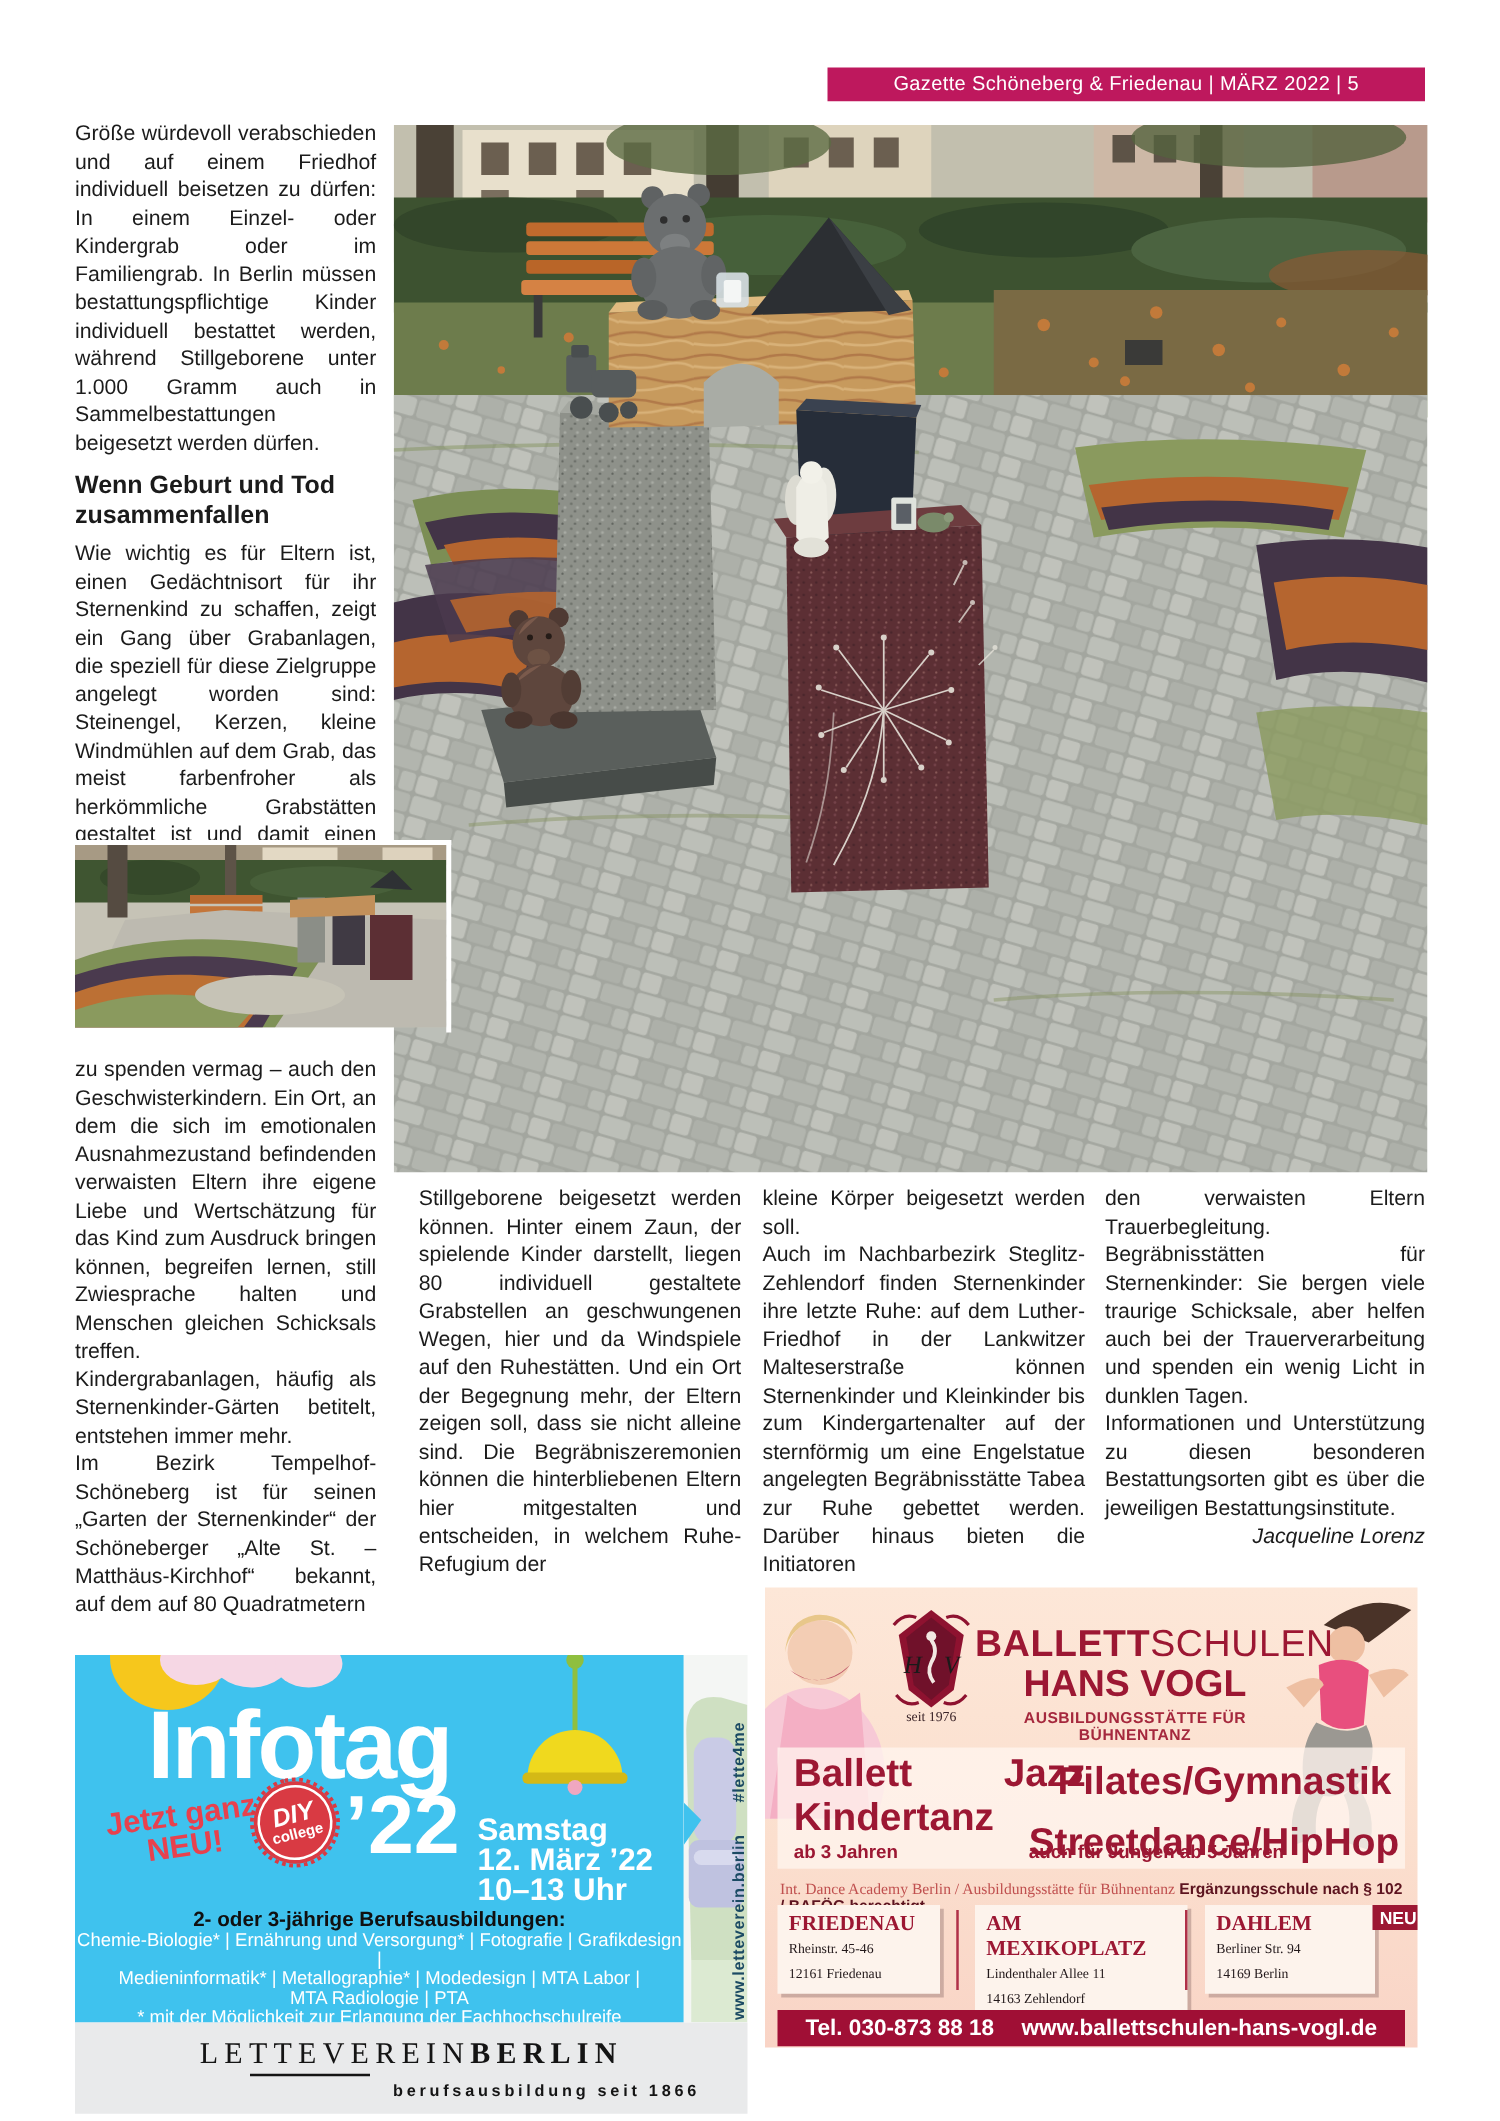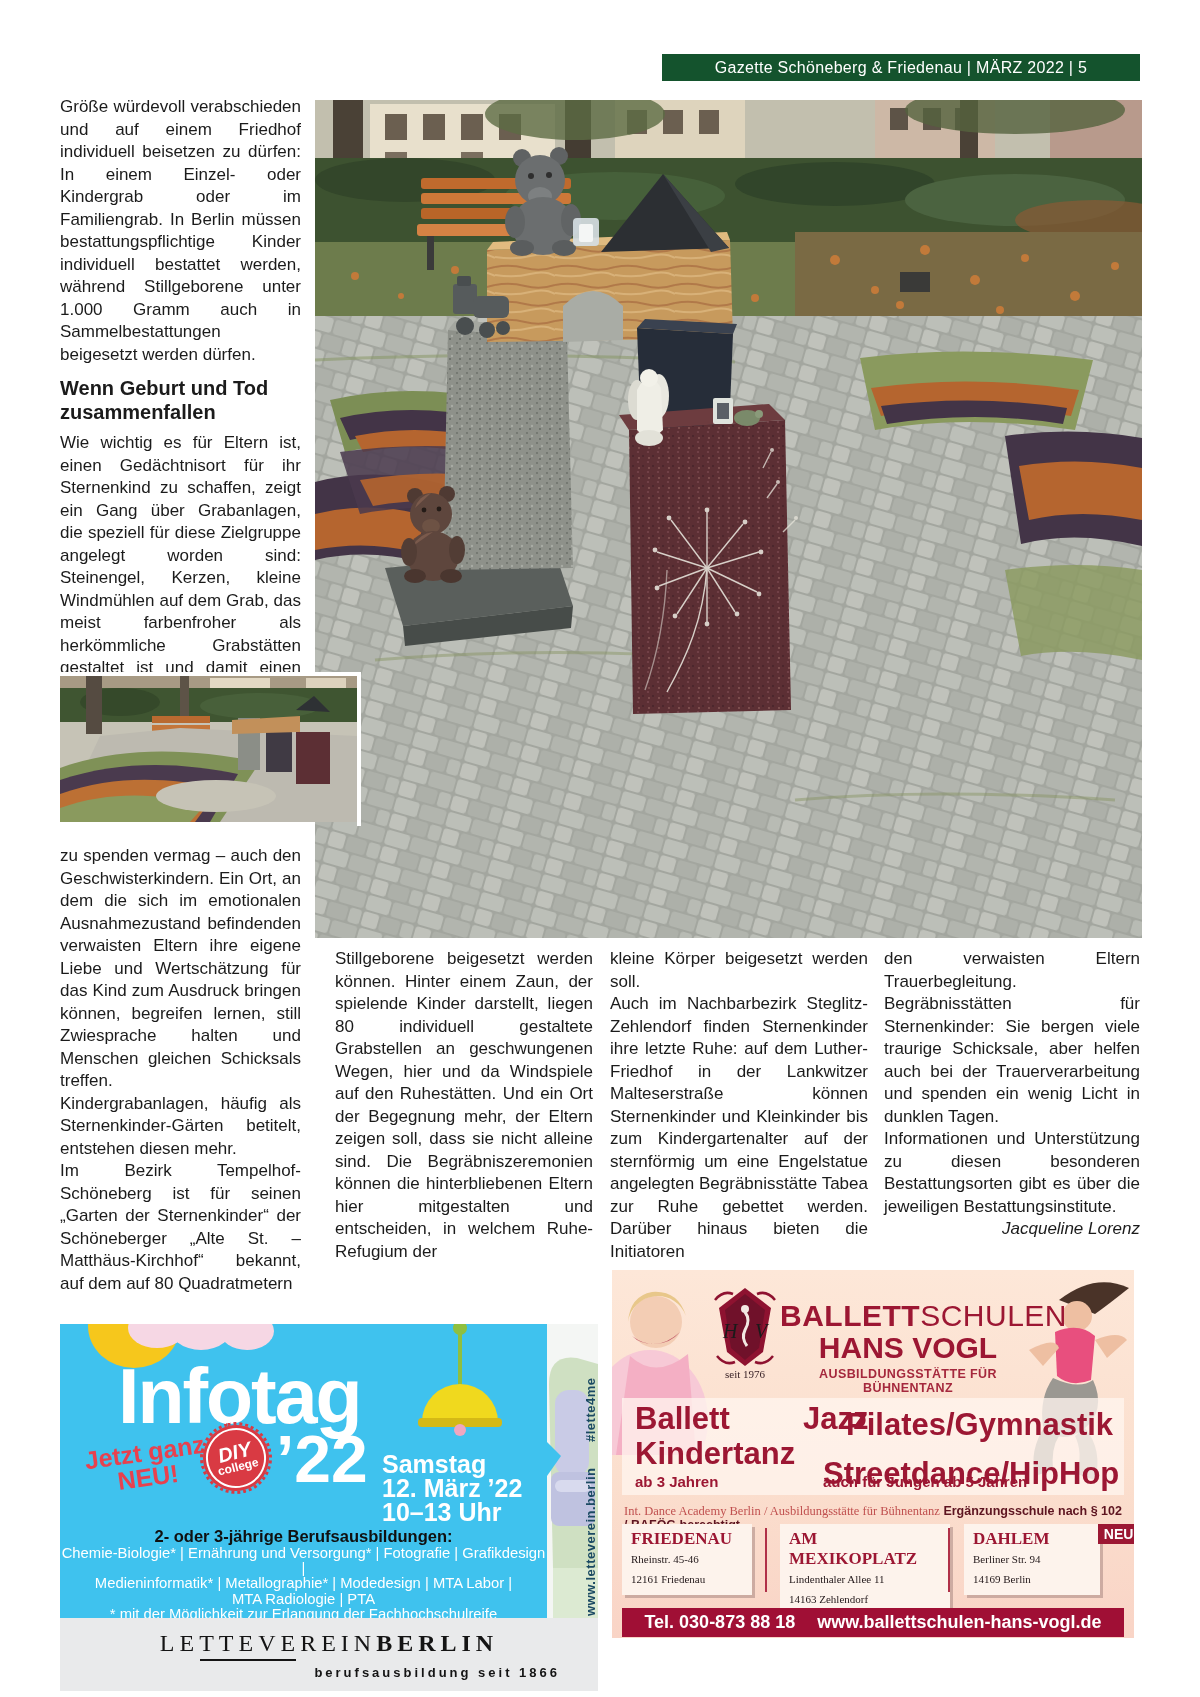--- a/index.html
+++ b/index.html
@@ -1,19 +1,19 @@
 <!DOCTYPE html>
 <html lang="de"><head>
 <meta charset="utf-8">
 <style>
   html,body{margin:0;padding:0;background:#ffffff;}
   .page{position:relative;width:1200px;height:1697px;background:#fff;overflow:hidden;
         font-family:"Liberation Sans",sans-serif;color:#1b1b1b;}
   
-  .header-bar{position:absolute;left:662px;top:54px;width:478px;height:27px;background:#14532d;
+  .header-bar{position:absolute;left:662px;top:54px;width:478px;height:27px;background:#be185d;
               display:flex;align-items:center;justify-content:center;}
   .header-bar span{color:#fff;font-size:16px;letter-spacing:.3px;}
   
   .col{position:absolute;}
   .p{font-size:17px;line-height:22.5px;text-align:justify;margin:0;hyphens:auto;}
   .h2{font-size:20px;line-height:24px;font-weight:800;margin:10px 0 8px 0;}
   .byline{font-style:italic;text-align:right;margin-top:0;}
   
   .main-photo{position:absolute;left:315px;top:100px;width:827px;height:838px;margin:0;padding:0;}
   .inset-photo{position:absolute;left:60px;top:672px;width:297px;height:150px;margin:0;padding:0;
@@ -117,21 +117,21 @@
       <rect x="206" y="52" width="26" height="44" fill="#403a44"></rect>
       <path d="M172,44 L240,40 L240,56 L172,58 Z" fill="#c2905a"></path>
       <path d="M236,34 L254,20 L270,36 Z" fill="#2e3134"></path>
       <rect x="236" y="56" width="34" height="52" fill="#5c2f34"></rect>
       <ellipse cx="156" cy="120" rx="60" ry="16" fill="#c6c3b6"></ellipse>
     </svg>
   </figure>
 
   <div class="col" style="left:60px;top:845px;width:241px;">
     <p class="p">zu spenden vermag – auch den Geschwisterkindern. Ein Ort, an dem die sich im emotionalen Ausnahmezustand befindenden verwaisten Eltern ihre eigene Liebe und Wertschätzung für das Kind zum Ausdruck bringen können, begreifen lernen, still Zwiesprache halten und Menschen gleichen Schicksals treffen.</p>
-    <p class="p">Kindergrabanlagen, häufig als Sternenkinder-Gärten betitelt, entstehen diesen mehr.</p>
+    <p class="p">Kindergrabanlagen, häufig als Sternenkinder-Gärten betitelt, entstehen immer mehr.</p>
     <p class="p">Im Bezirk Tempelhof-Schöneberg ist für seinen „Garten der Sternenkinder“ der Schöneberger „Alte St. – Matthäus-Kirchhof“ bekannt, auf dem auf 80 Quadratmetern</p>
   </div>
 
   <figure class="main-photo">
     <svg width="827" height="838" viewBox="0 0 827 838">
       <defs>
         <pattern id="cob" width="54" height="34" patternUnits="userSpaceOnUse" patternTransform="rotate(16)">
           <rect width="54" height="34" fill="#a3a69f"></rect>
           <rect x="1" y="1" width="24" height="15" rx="3" fill="#bcbfb8"></rect>
           <rect x="27" y="1" width="26" height="15" rx="3" fill="#b2b5ae"></rect>

